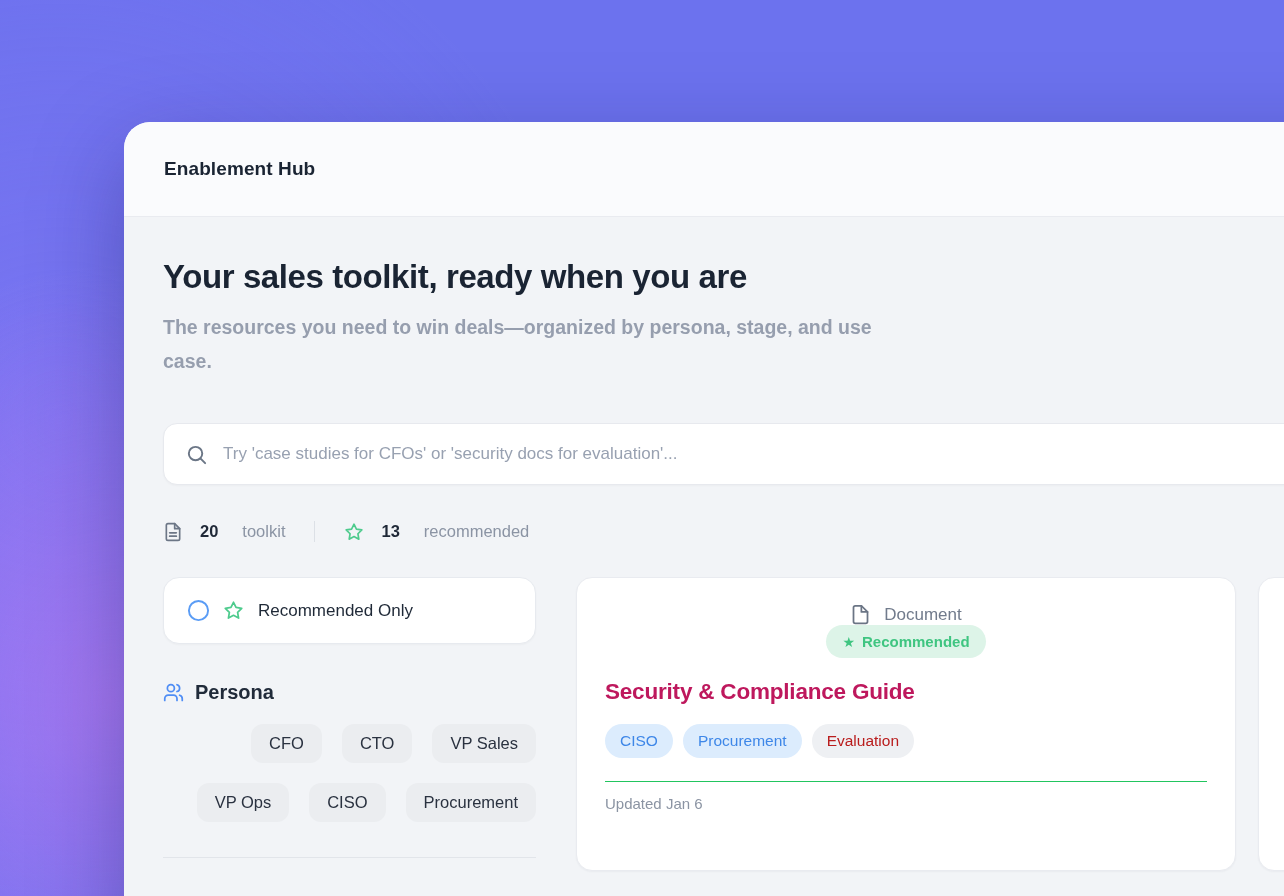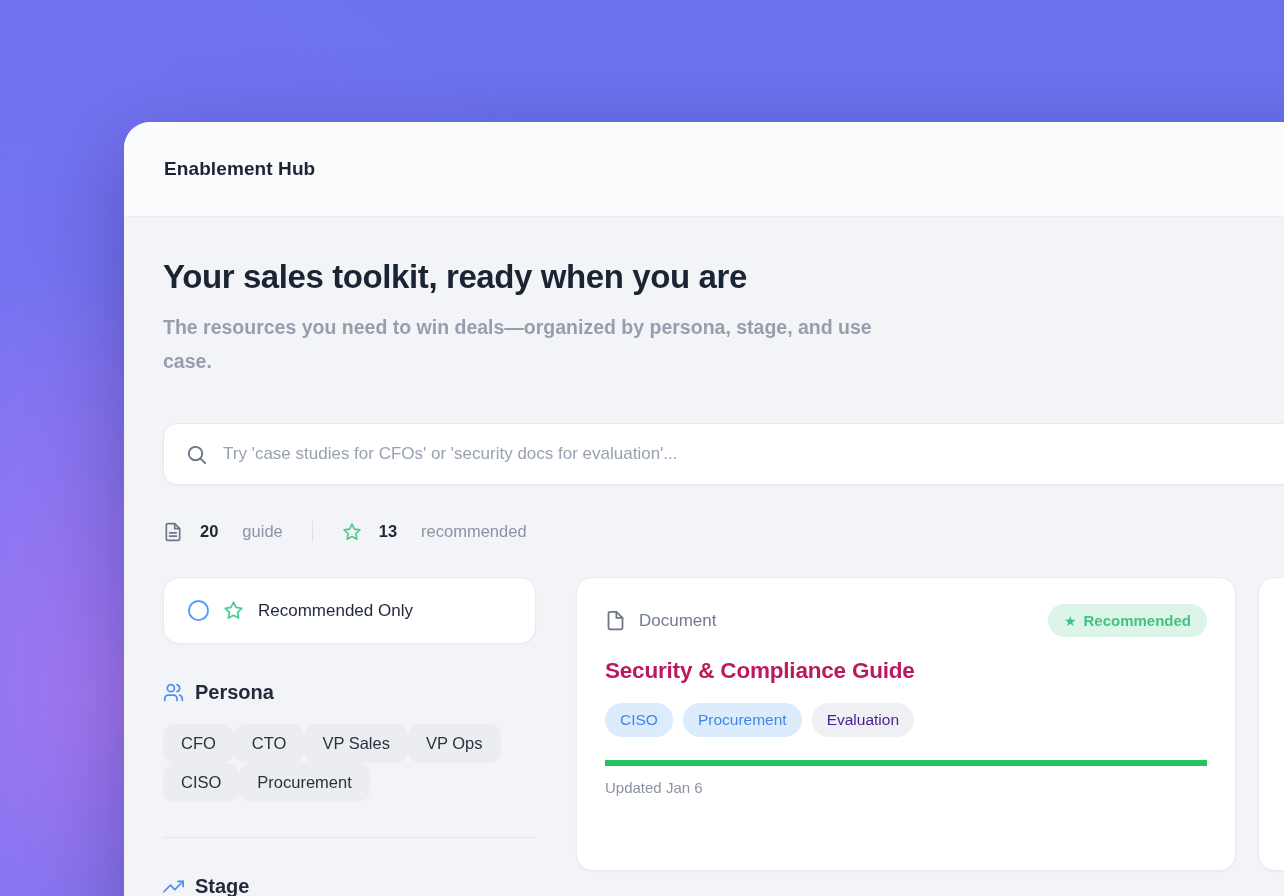--- a/index.html
+++ b/index.html
@@ -69,52 +69,52 @@
   .filter-card {
     background: #fff; border: 1px solid #e7eaef; border-radius: 16px;
     padding: 21px 23px; display: flex; align-items: center; gap: 13px;
     box-shadow: 0 1px 2px rgba(16,24,40,0.03); cursor: pointer;
   }
   .filter-card .label { font-size: 17px; font-weight: 400; color: #1f2937; margin-left: 1px; }
 
   .section { margin-top: 37px; }
   .section-head { display: flex; align-items: center; gap: 11px; }
   .section-head .label { font-size: 20px; font-weight: 700; color: #212b3a; }
-  .pills { margin-top: 20px; display: flex; flex-wrap: wrap; gap: 0; }
+  .pills { margin-top: 20px; display: flex; flex-wrap: wrap; gap: 20px; justify-content: flex-end; }
   .pill {
     background: #ebedf0; border: none; border-radius: 12px;
     padding: 10px 18px; font-family: "Liberation Sans", sans-serif;
     font-size: 16.5px; color: #2a3240; cursor: pointer;
   }
   .sidebar-divider { border: none; border-top: 1px solid #e2e5ea; margin-top: 35px; }
 
   
   .cards { display: flex; gap: 22px; }
   .card {
     width: 660px; height: 294px; flex: none;
     background: #fff; border: 1px solid #e9ebf0; border-radius: 16px;
     padding: 26px 28px 0; box-shadow: 0 1px 2px rgba(16,24,40,0.04);
   }
-  .card-head { display: flex; align-items: center; justify-content: space-between; }
+  .card-head { display: flex; align-items: center; justify-content: space-between; flex-direction: column; }
   .card-type { display: flex; align-items: center; gap: 13px; font-size: 17px; color: #717b8c; }
   .badge {
     display: flex; align-items: center; gap: 7px;
     background: #ddf4e8; color: #3fc581;
     border-radius: 999px; padding: 8px 16px;
     font-size: 15px; font-weight: 700;
   }
   .badge .badge-star { font-size: 14px; line-height: 1; }
   .card-title { margin-top: 21px; font-size: 22.5px; font-weight: 700; color: #be185d; letter-spacing: -0.2px; }
   .card-desc { margin-top: 13px; font-size: 17.5px; line-height: 29px; color: #828b9b; max-width: 606px; }
   .tags { margin-top: 19px; display: flex; gap: 10px; }
   .tag { border-radius: 999px; padding: 8px 15px; font-size: 15.5px; }
   .tag.blue { background: #dcecfd; color: #3e87e8; }
-  .tag.gray { background: #eef0f3; color: #4c1d95; }
+  .tag.gray { background: #eef0f3; color: #b91c1c; }
   .card-foot {
-    margin-top: 23px; border-top: 6px solid #22c55e;
+    margin-top: 23px; border-top: 1px solid #22c55e;
     padding: 13px 0 18px; font-size: 15px; color: #8b94a3;
   }
 </style>
 </head>
 <body>
 
 <div class="window">
 
   <header class="topbar">
     <div class="app-title">Enablement Hub</div>
@@ -139,21 +139,21 @@
       <span class="icon">
         <svg width="20" height="20" viewBox="0 0 24 24" fill="none" stroke="#6c7686" stroke-width="2" stroke-linecap="round" stroke-linejoin="round">
           <path d="M14 2H6a2 2 0 0 0-2 2v16a2 2 0 0 0 2 2h12a2 2 0 0 0 2-2V8z"></path>
           <polyline points="14 2 14 8 20 8"></polyline>
           <line x1="16" y1="13" x2="8" y2="13"></line>
           <line x1="16" y1="17" x2="8" y2="17"></line>
         </svg>
       </span>
       <span class="stat">
         <strong>20</strong>
-        <span>guide</span>
+        <span>toolkit</span>
       </span>
       <span class="vdiv"></span>
       <span class="icon">
         <svg width="20" height="20" viewBox="0 0 24 24" fill="none" stroke="#4ecb8d" stroke-width="2" stroke-linejoin="round">
           <path d="M12 2.6l2.9 5.9 6.5 1-4.7 4.6 1.1 6.5L12 17.5l-5.8 3.1 1.1-6.5-4.7-4.6 6.5-1z"></path>
         </svg>
       </span>
       <span class="stat">
         <strong>13</strong>
         <span>recommended</span>

